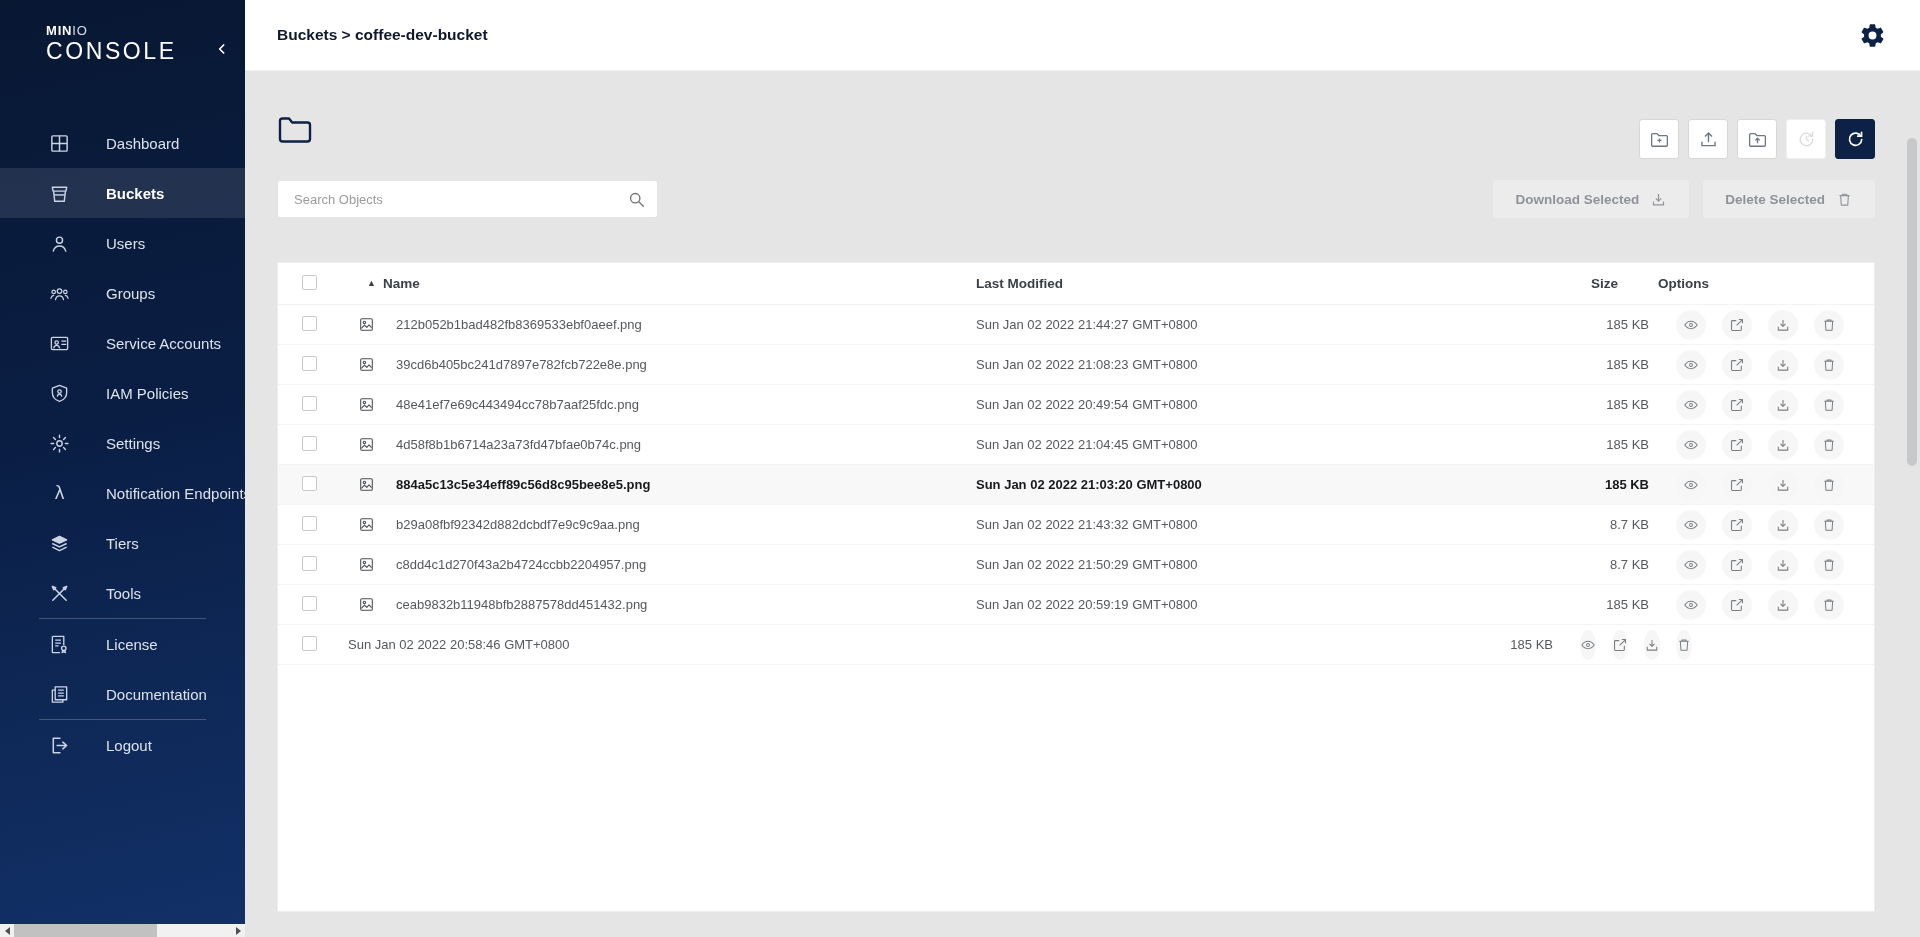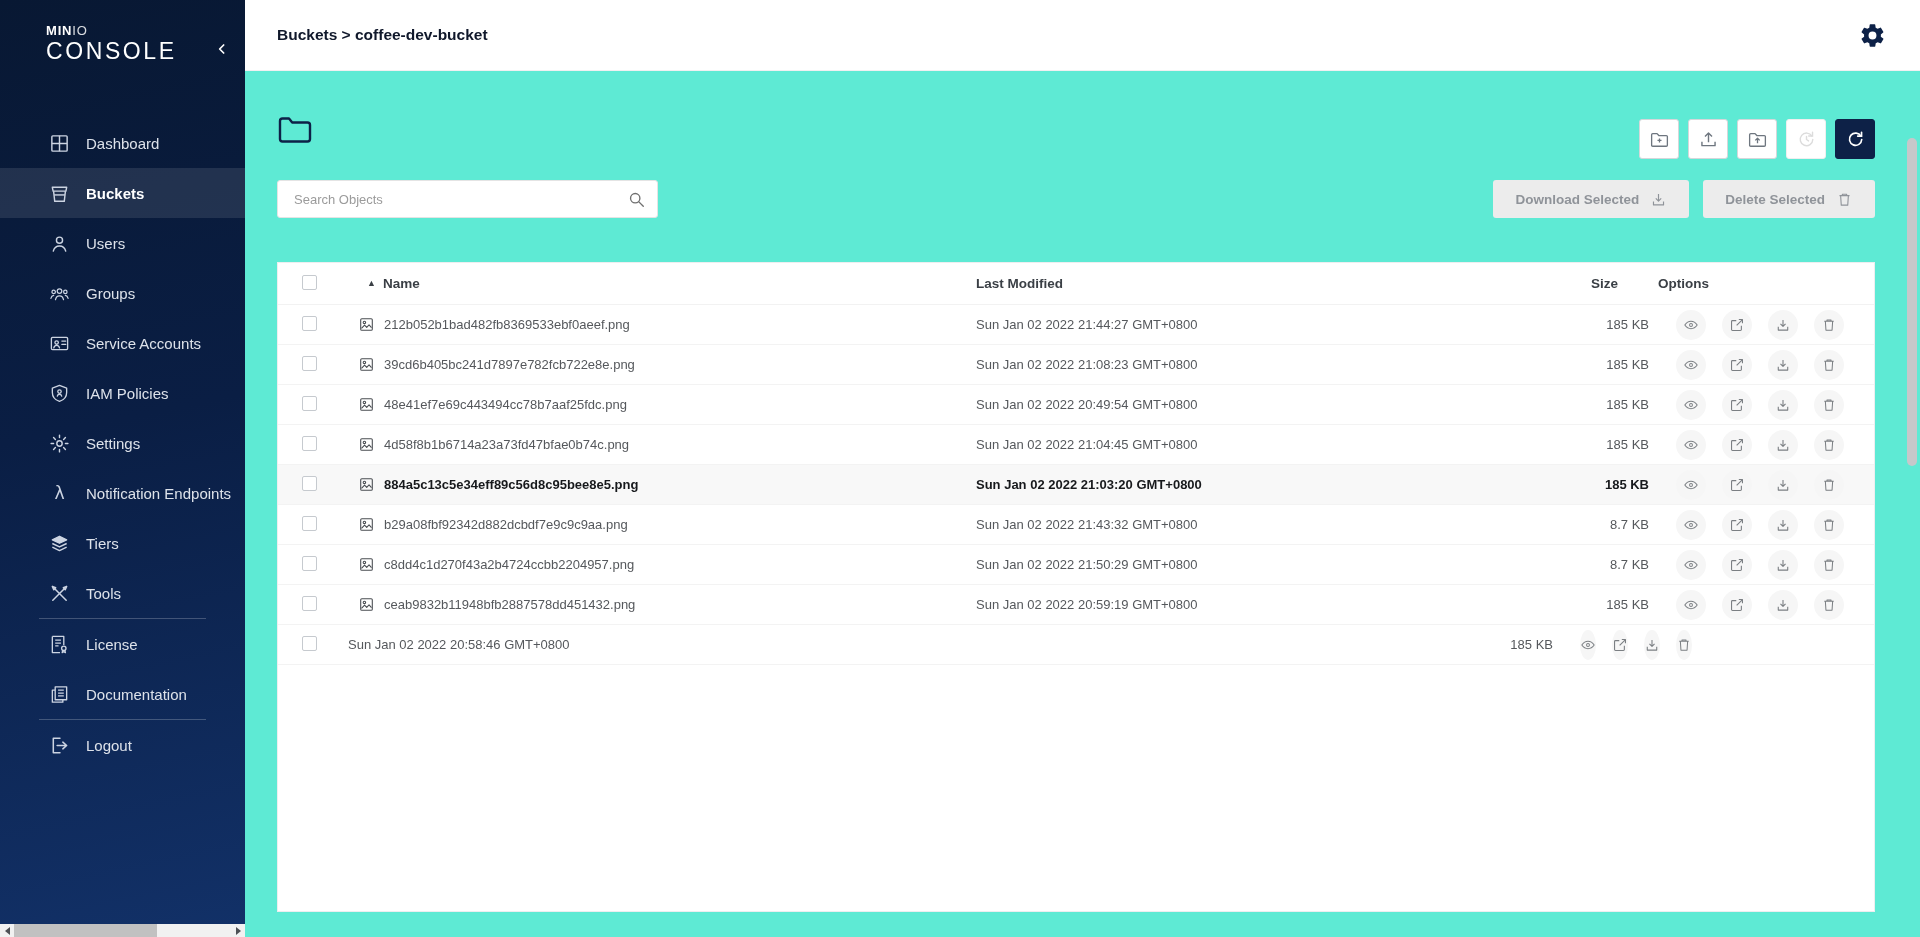--- a/index.html
+++ b/index.html
@@ -12,37 +12,37 @@
     background:linear-gradient(168deg,#081833 0%,#0a1e44 45%,#123168 100%);}
   .logo{padding:24px 0 0 46px;line-height:1.05;}
   .brand-top{font-size:13px;letter-spacing:.8px;color:#fff;}
   .brand-top .b{font-weight:700;}
   .brand-top .t{font-weight:400;opacity:.85;}
   .brand-bottom{font-size:23px;font-weight:400;letter-spacing:2.6px;color:#fff;margin-top:1px;}
   .collapse-btn{position:absolute;top:36px;right:10px;width:26px;height:26px;display:flex;
     align-items:center;justify-content:center;cursor:pointer;color:#fff;background:transparent;border:0;}
   .collapse-btn svg{width:16px;height:16px;}
   .menu{position:absolute;top:118px;left:0;right:0;display:flex;flex-direction:column;}
-  .menu-item{height:50px;display:flex;align-items:center;padding-left:48px;gap:16px;
+  .menu-item{height:50px;display:flex;align-items:center;padding-left:48px;gap:36px;
     font-size:15px;color:#dde2ea;cursor:pointer;white-space:nowrap;}
   .menu-item.active{background:rgba(255,255,255,.10);font-weight:700;color:#fff;}
   .mi-icon{width:22px;height:22px;min-width:22px;display:flex;align-items:center;justify-content:center;color:#ccd4e2;}
   .mi-icon svg{width:21px;height:21px;}
   .menu-divider{height:1px;background:rgba(255,255,255,.22);margin:0 39px;}
   
   .sb-hscroll{position:absolute;bottom:0;left:0;width:245px;height:13px;background:#f1f1f1;}
   .sb-thumb{position:absolute;left:14px;top:0;width:143px;height:13px;background:#c1c1c1;cursor:pointer;}
   .sb-arrow{position:absolute;top:0;width:14px;height:13px;background:#f1f1f1;display:flex;
     align-items:center;justify-content:center;cursor:pointer;}
   .sb-arrow.left{left:0;} .sb-arrow.right{right:0;}
   .tri-l{width:0;height:0;border-top:4px solid transparent;border-bottom:4px solid transparent;border-right:5px solid #4d5055;}
   .tri-r{width:0;height:0;border-top:4px solid transparent;border-bottom:4px solid transparent;border-left:5px solid #4d5055;}
 
   
-  .main{flex:1;display:flex;flex-direction:column;background:#5eead4;position:relative;}
+  .main{flex:1;display:flex;flex-direction:column;background:#e5e5e5;position:relative;}
   .topbar{height:71px;min-height:71px;background:#fff;border-bottom:1px solid #f0f0f1;
     display:flex;align-items:center;justify-content:space-between;padding:0 32px;}
   .breadcrumb{font-size:15.5px;font-weight:700;color:#10182b;}
   .gear-btn{width:32px;height:32px;border:0;background:transparent;color:#0d2147;cursor:pointer;
     display:flex;align-items:center;justify-content:center;padding:0;}
   .gear-btn svg{width:27px;height:27px;}
 
   .content{flex:1;padding:0 45px 0 32px;}
   .page-head{margin-top:40px;display:flex;justify-content:space-between;align-items:flex-start;}
   .title-wrap{display:flex;gap:20px;align-items:flex-start;}
@@ -71,21 +71,21 @@
 
   
   .table-box{margin-top:44px;background:#fff;border:1px solid #edeef0;min-height:650px;}
   .thead,.trow{display:grid;grid-template-columns:46px 628px 577px 96px 1fr;align-items:center;padding-left:24px;}
   .thead{height:42px;border-bottom:1px solid #f2f2f2;font-size:13.5px;font-weight:700;color:#3a3f45;}
   .trow{height:40px;border-bottom:1px solid #f3f3f3;font-size:13px;color:#55585c;cursor:pointer;}
   .trow.hovered{background:#f8f8f8;color:#17191c;font-weight:700;}
   .checkbox{width:15px;height:15px;border:1px solid #c6cacf;border-radius:2px;background:#fff;display:inline-block;cursor:pointer;}
   .th-name{display:flex;align-items:center;gap:7px;padding-left:19px;}
   .sort-ic{font-size:9px;color:#3a3f45;line-height:1;}
-  .c-name{display:flex;align-items:center;gap:9px;padding-left:10px;overflow:hidden;}
+  .c-name{display:flex;align-items:center;gap:21px;padding-left:10px;overflow:hidden;}
   .file-ic{display:flex;color:#494d52;} .file-ic svg{width:17px;height:17px;}
   .c-size{text-align:right;}
   .th-size{text-align:right;padding-right:31px;}
   .th-opt{padding-left:9px;}
   .c-opt{display:flex;gap:16px;padding-left:27px;}
   .act{width:30px;height:30px;border-radius:50%;background:#f6f6f6;color:#7b7f83;
     display:flex;align-items:center;justify-content:center;cursor:pointer;}
   .act svg{width:16px;height:16px;}
 
   

